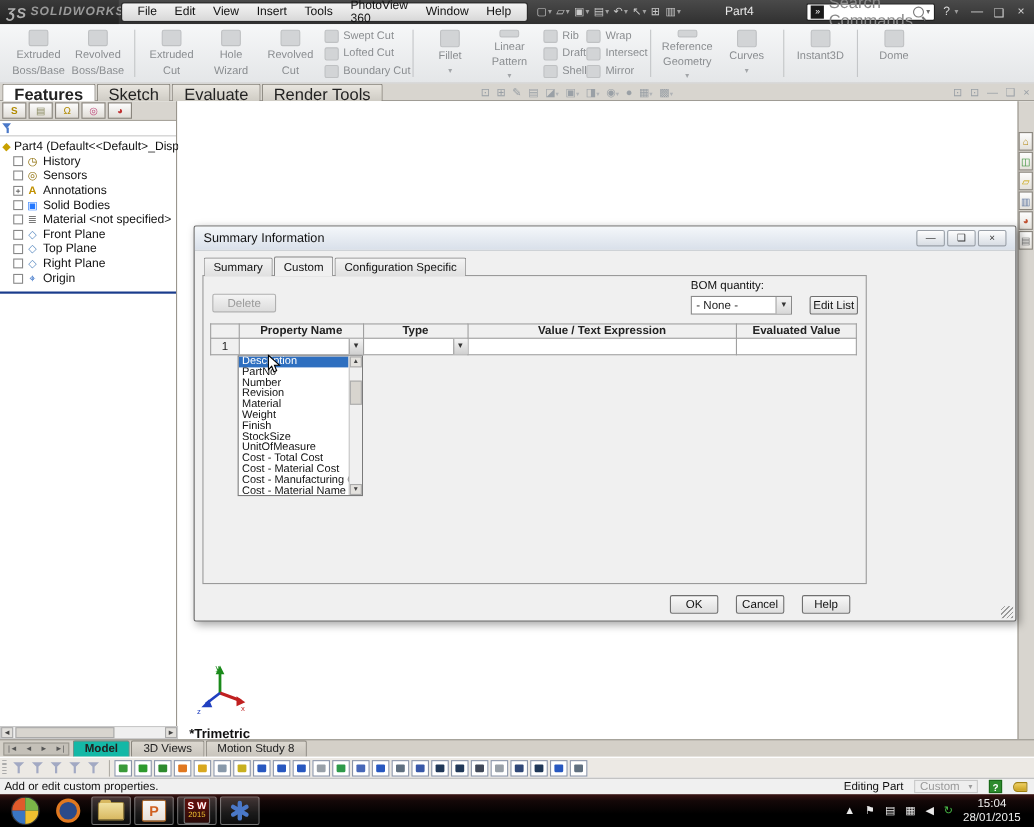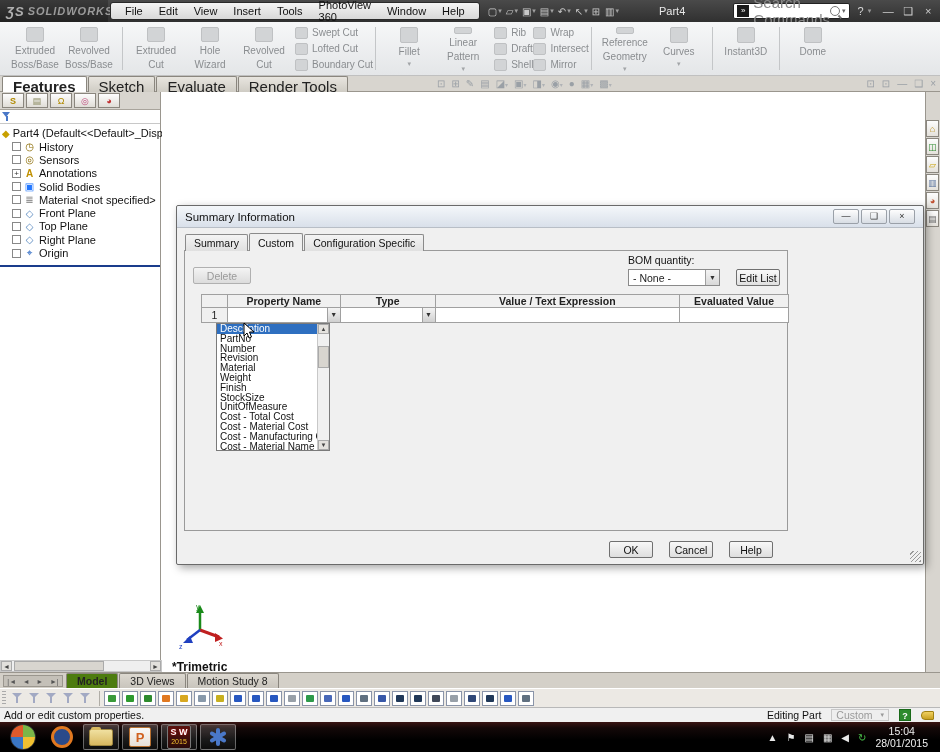--- a/index.html
+++ b/index.html
@@ -101,21 +101,21 @@
   #taskpane { position:absolute; right:0; top:0; width:15px; height:580px; background:#d8d5cf; border-left:1px solid #9a968e;}
   #tpicons { position:absolute; right:1px; top:28px; display:flex; flex-direction:column; gap:1px;}
   .tpic { width:13px; height:17px; background:linear-gradient(#fdfdfd,#e4e1db); border:1px solid #8a867e; font-size:9px; text-align:center; line-height:16px;}
   .tpic.home{color:#b08000;} .tpic.library{color:#2e8b2e;} .tpic.explorer{color:#c8a000;}
   .tpic.palette{color:#6078a0;} .tpic.appearances{color:#c05030;} .tpic.props{color:#707070;}
 
   
   #doctabs { position:absolute; left:0; top:672px; width:940px; height:16px; background:#d4d0c8; border-top:1px solid #9a968e; display:flex; align-items:flex-end;}
   #tabscroll { width:60px; height:12px; margin:0 3px 1px; background:#c4c0b8; border:1px solid #9a968e; display:flex; align-items:center; justify-content:space-around; color:#555; font-size:7px;}
   .dtab { padding:1px 10px; font-size:10.5px; border:1px solid #8a867e; border-bottom:none; background:linear-gradient(#dcd8d0,#c8c4bc); margin-right:1px; border-radius:2px 2px 0 0;}
-  .dtab.active { background:#4d7c0f; font-weight:bold; }
+  .dtab.active { background:#14b8a6; font-weight:bold; }
 
   
   #btoolbar { position:absolute; left:0; top:688px; width:940px; height:19px; background:#ece9e4; border-top:1px solid #fff; display:flex; align-items:center; padding-left:2px;}
   #btoolbar .drag { width:4px; height:15px; background:repeating-linear-gradient(#aaa 0 1px, transparent 1px 3px); margin-right:4px;}
   .ftico { width:14px; height:13px; position:relative; margin-right:3px; opacity:.75;}
   .ftico::before{ content:""; position:absolute; left:2px; top:1px; border-left:5px solid transparent; border-right:5px solid transparent; border-top:5px solid #8a94b8;}
   .ftico::after{ content:""; position:absolute; left:6px; top:5px; width:2px; height:6px; background:#8a94b8;}
   .bsep { width:1px; height:15px; background:#b0ada6; margin:0 4px;}
   .bico { width:16px; height:15px; border:1px solid #8a94a8; background:#fff; margin-right:2px; position:relative;}
   .bico::after { content:""; position:absolute; left:3px; top:3px; width:8px; height:7px; background:var(--c,#888); border-radius:1px;}
@@ -167,21 +167,21 @@
   .dtab2.active { background:#f0f0f0; font-weight:normal; height:18px; position:relative; top:-1px; padding-top:3px;}
   #dlgpage { position:absolute; left:7px; top:44px; width:604px; height:281px; border:1px solid #9a9a9a; background:#f0f0f0;}
   #btn-delete { position:absolute; left:8px; top:16px; width:58px; height:17px; background:linear-gradient(#f4f4f4,#dcdcdc);
     border:1px solid #b0b0b0; color:#9a9a9a; font-size:10.5px; text-align:center; line-height:16px; border-radius:2px;}
   #bomlabel { position:absolute; left:443px; top:3px; font-size:10.5px; color:#111;}
   #bomcombo { position:absolute; left:443px; top:18px; width:92px; height:17px; background:#fff; border:1px solid #8a8a8a; display:flex; align-items:center; font-size:10.5px;}
   #bomcombo .val { flex:1; padding-left:4px; }
   #bomcombo .dbtn { width:14px; height:100%; background:linear-gradient(#f4f4f4,#d8d8d8); border-left:1px solid #a0a0a0; font-size:7px; text-align:center; line-height:15px; color:#333;}
   #btn-editlist { position:absolute; left:551px; top:18px; width:44px; height:17px; background:linear-gradient(#f8f8f8,#e0e0e0);
     border:1px solid #707070; color:#111; font-size:10.5px; text-align:center; line-height:16px; border-radius:2px;}
-  #proptable { position:absolute; left:16px; top:43px; width:588px; border-collapse:collapse;}
+  #proptable { position:absolute; left:6px; top:43px; width:588px; border-collapse:collapse;}
   #proptable th { border:1px solid #a0a0a0; background:#f0f0f0; font-size:10.5px; font-weight:bold; height:13px; padding:0;}
   #proptable td { border:1px solid #a0a0a0; background:#fff; height:15px; font-size:10.5px; padding:0;}
   #proptable td.rownum { background:#f0f0f0; text-align:center; }
   .cellcombo { display:flex; height:100%; align-items:stretch;}
   .cellcombo .cfill { flex:1; }
   .cellcombo .dbtn { width:13px; background:linear-gradient(#f4f4f4,#d0d0d0); border-left:1px solid #a0a0a0; font-size:7px; text-align:center; line-height:14px; color:#333;}
   #droplist { position:absolute; left:31px; top:72px; width:114px; height:128px; background:#fff; border:1px solid #7a7a7a; display:flex; z-index:5;}
   #dropitems { flex:1; overflow:hidden; }
   .ditem { height:9.8px; line-height:9.8px; font-size:10px; padding-left:3px; white-space:nowrap; color:#111;}
   .ditem.sel { background:#2e6fc0; color:#fff;}

